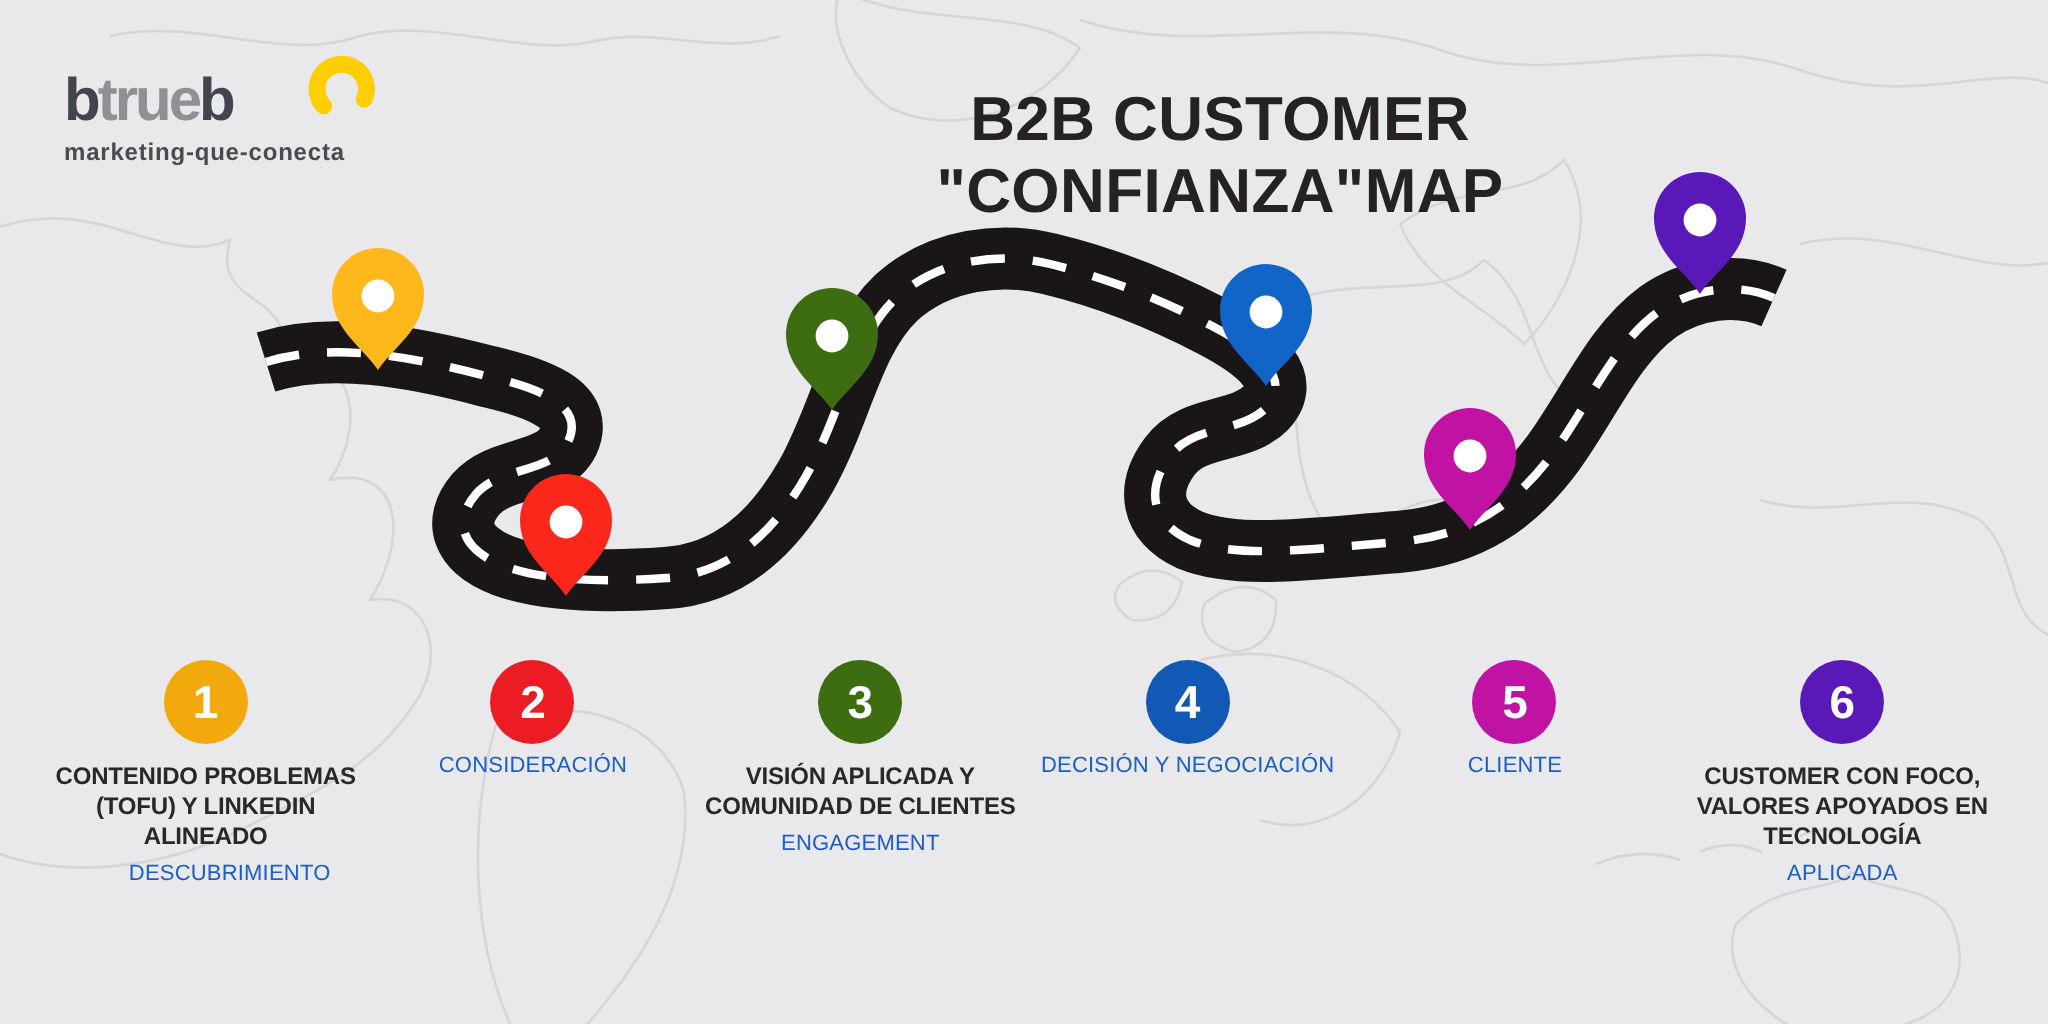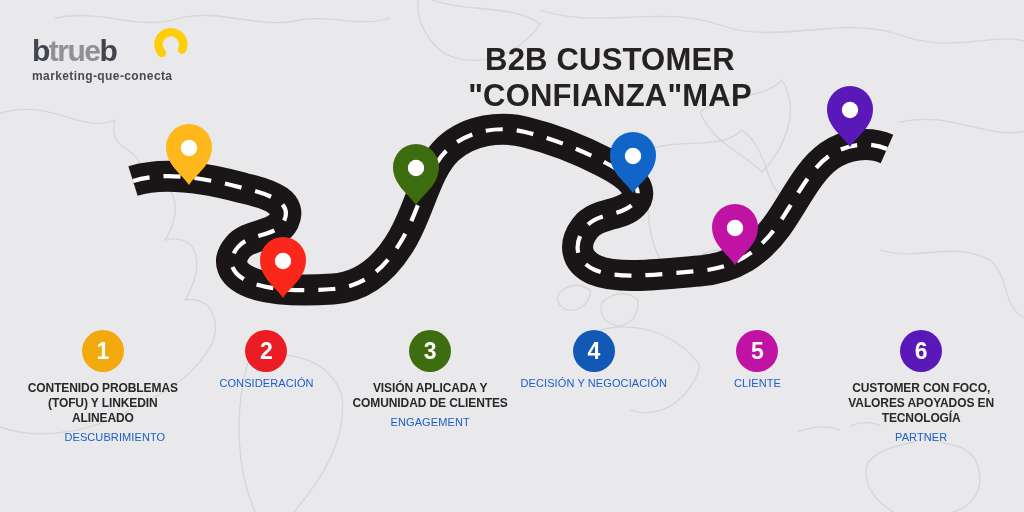--- a/index.html
+++ b/index.html
@@ -206,17 +206,17 @@
     <div class="stop">
       <div class="stop-circle" style="background: rgb(192, 19, 164);">5</div>
       <div class="stop-stage" style="color: rgb(26, 95, 200);">CLIENTE</div>
     </div>
 
     <div class="stop">
       <div class="stop-circle" style="background: rgb(90, 24, 184);">6</div>
       <div class="stop-desc">CUSTOMER  CON FOCO,
 VALORES APOYADOS EN
 TECNOLOGÍA</div>
-      <div class="stop-stage" style="color: rgb(26, 95, 200);">PARTNER</div>
+      <div class="stop-stage" style="color: rgb(26, 95, 200);">APLICADA</div>
     </div>
 
   </div>
 </div>
 
 </body></html>

